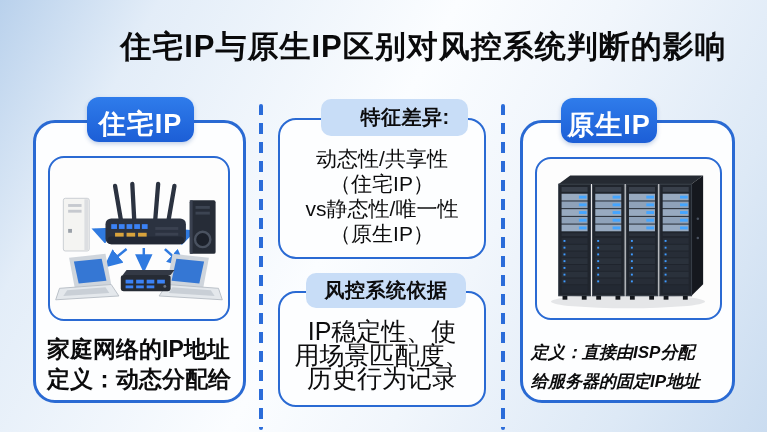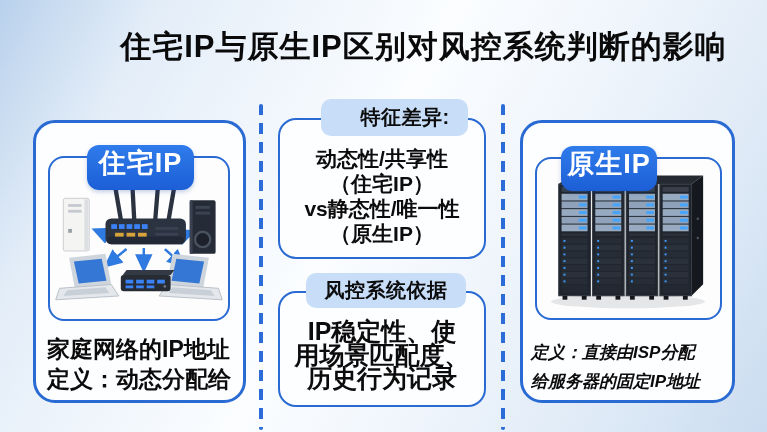--- a/index.html
+++ b/index.html
@@ -16,42 +16,42 @@
   .divider{
     position:absolute;top:104px;height:326px;width:4px;
     background:repeating-linear-gradient(to bottom,#2b6cd9 0 11px,transparent 11px 19px);
     border-radius:2px;
   }
   .card{
     position:absolute;background:#fdfeff;
     border:3px solid #2a6ad3;border-radius:22px;box-sizing:border-box;
   }
   .badge-main{
-    position:absolute;display:flex;align-items:flex-start;justify-content:center;
+    position:absolute;display:flex;align-items:flex-end;justify-content:center;
     background:linear-gradient(180deg,#2f7ceb,#1c5ed6);
     color:#fff;font-size:27px;font-weight:800;border-radius:12px;
-    box-shadow:0 2px 4px rgba(20,70,160,.25);letter-spacing:1px;z-index:3;margin-top:48px;
+    box-shadow:0 2px 4px rgba(20,70,160,.25);letter-spacing:1px;z-index:3;
   }
   .badge-light{
     position:absolute;display:flex;align-items:center;justify-content:center;
     background:#c8ddf7;color:#0c0c0d;font-size:20px;font-weight:800;
     border-radius:10px;z-index:3;letter-spacing:.5px;
   }
   .inner-box{
     position:absolute;border:2.5px solid #2a6ad3;border-radius:16px;
     background:#fdfdfd;box-sizing:border-box;overflow:hidden;
     display:flex;align-items:center;justify-content:center;
   }
   .definition{
     position:absolute;font-weight:800;line-height:30px;
   }
   .def-left{left:47px;top:334px;font-size:23px;}
   .def-right{left:531px;top:338px;font-size:17px;line-height:29px;font-style:italic;}
   .mid-text{
-    position:absolute;width:208px;text-align:center;font-weight:700;
+    position:absolute;width:208px;text-align:center;font-weight:400;
   }
   .mid-text-1{left:278px;top:146px;font-size:21px;line-height:25px;}
   .mid-text-2{left:278px;top:320px;font-size:25px;line-height:23.5px;}
   .def-line,.mid-line{display:block;}
   svg{display:block;}
 </style>
 </head>
 <body>
 
 <div class="title">住宅IP与原生IP区别对风控系统判断的影响</div>

